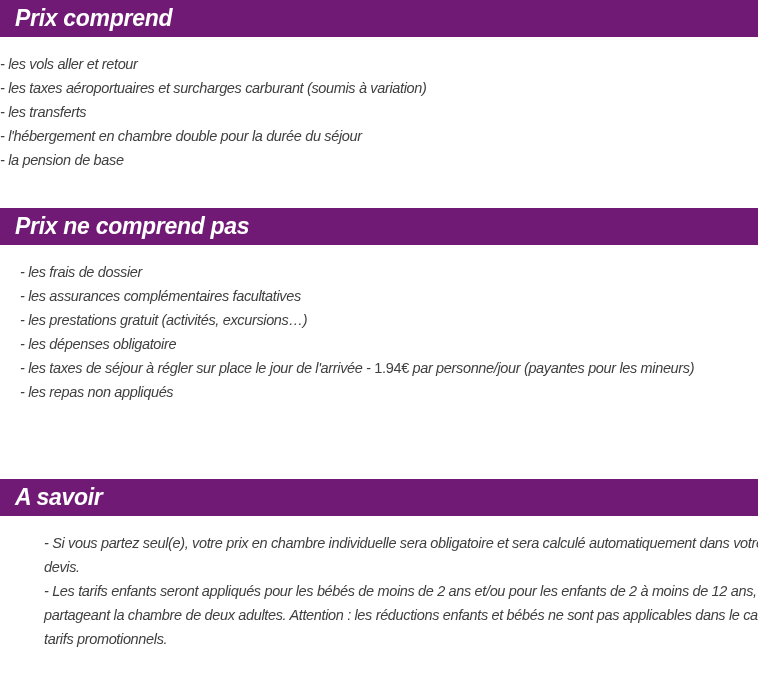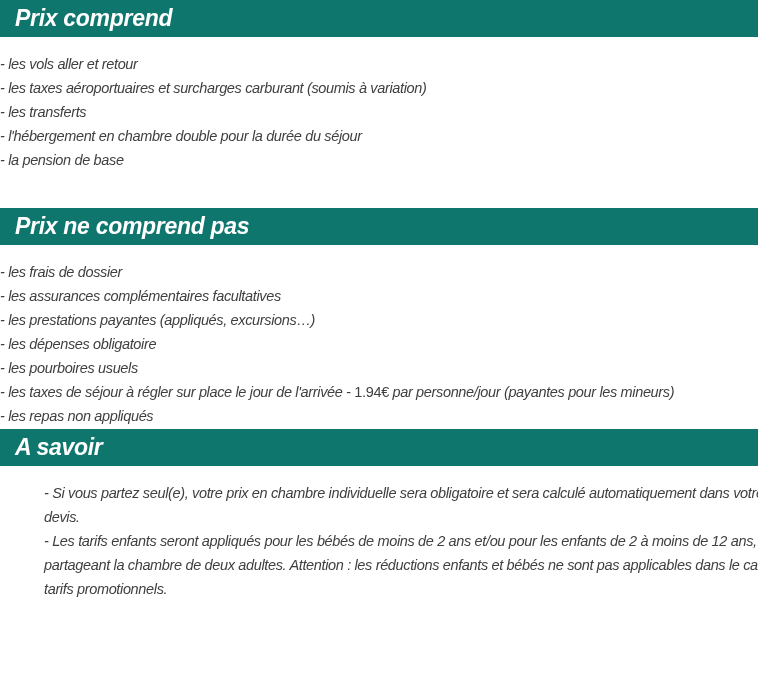--- a/index.html
+++ b/index.html
@@ -11,21 +11,21 @@
       width: 758px;
       height: 683px;
       overflow: hidden;
       font-family: "Liberation Sans", "DejaVu Sans", sans-serif;
       color: #3f3f3f;
     }
     .section {
       width: 758px;
     }
     .section-header {
-      background: #0f766e;
+      background: #701a75;
       height: 37px;
       box-sizing: border-box;
       padding-left: 15px;
       display: flex;
       align-items: center;
     }
     .section-title {
       color: #ffffff;
       font-style: italic;
       font-weight: bold;
@@ -47,21 +47,21 @@
       font-style: italic;
       font-size: 14.5px;
       line-height: 24px;
       letter-spacing: -0.35px;
       width: 755px;
       margin-left: 44px;
     }
     .upright { font-style: normal; }
     #sec-inclus { margin-top: 0; }
     #sec-inclus .section-body { height: 171px; box-sizing: border-box; }
-    #sec-exclus .section-body { height: 184px; box-sizing: border-box; }
+    #sec-exclus .section-body { height: 234px; box-sizing: border-box; padding-left: 20px; }
   </style>
 </head>
 <body>
 
 <div class="section" id="sec-inclus">
   <div class="section-header">
     <span class="section-title">Prix comprend</span>
   </div>
   <div class="section-body">
     <div class="line">- les vols aller et retour</div>
@@ -72,23 +72,22 @@
   </div>
 </div>
 
 <div class="section" id="sec-exclus">
   <div class="section-header">
     <span class="section-title">Prix ne comprend pas</span>
   </div>
   <div class="section-body">
     <div class="line">- les frais de dossier</div>
     <div class="line">- les assurances complémentaires facultatives</div>
-    <div class="line">- les prestations payantes (appliqués, excursions…)</div>
+    <div class="line">- les prestations gratuit (activités, excursions…)</div>
     <div class="line">- les dépenses obligatoire</div>
-    <div class="line">- les pourboires usuels</div>
     <div class="line"><span>- les taxes de séjour à régler sur place le jour de l'arrivée</span><span class="upright"> - 1.94€</span><span> par personne/jour (payantes pour les mineurs)</span></div>
     <div class="line">- les repas non appliqués</div>
   </div>
 </div>
 
 <div class="section" id="sec-savoir">
   <div class="section-header">
     <span class="section-title">A savoir</span>
   </div>
   <div class="section-body">

